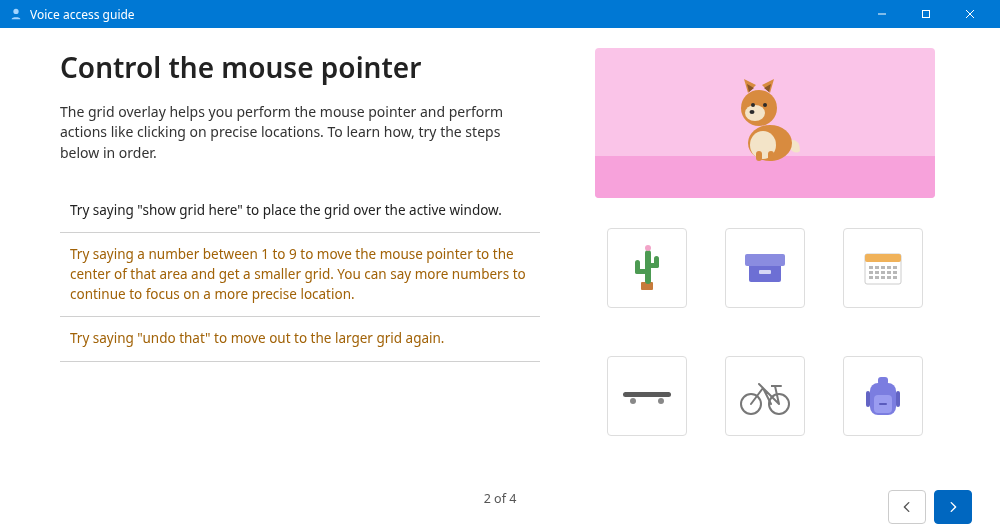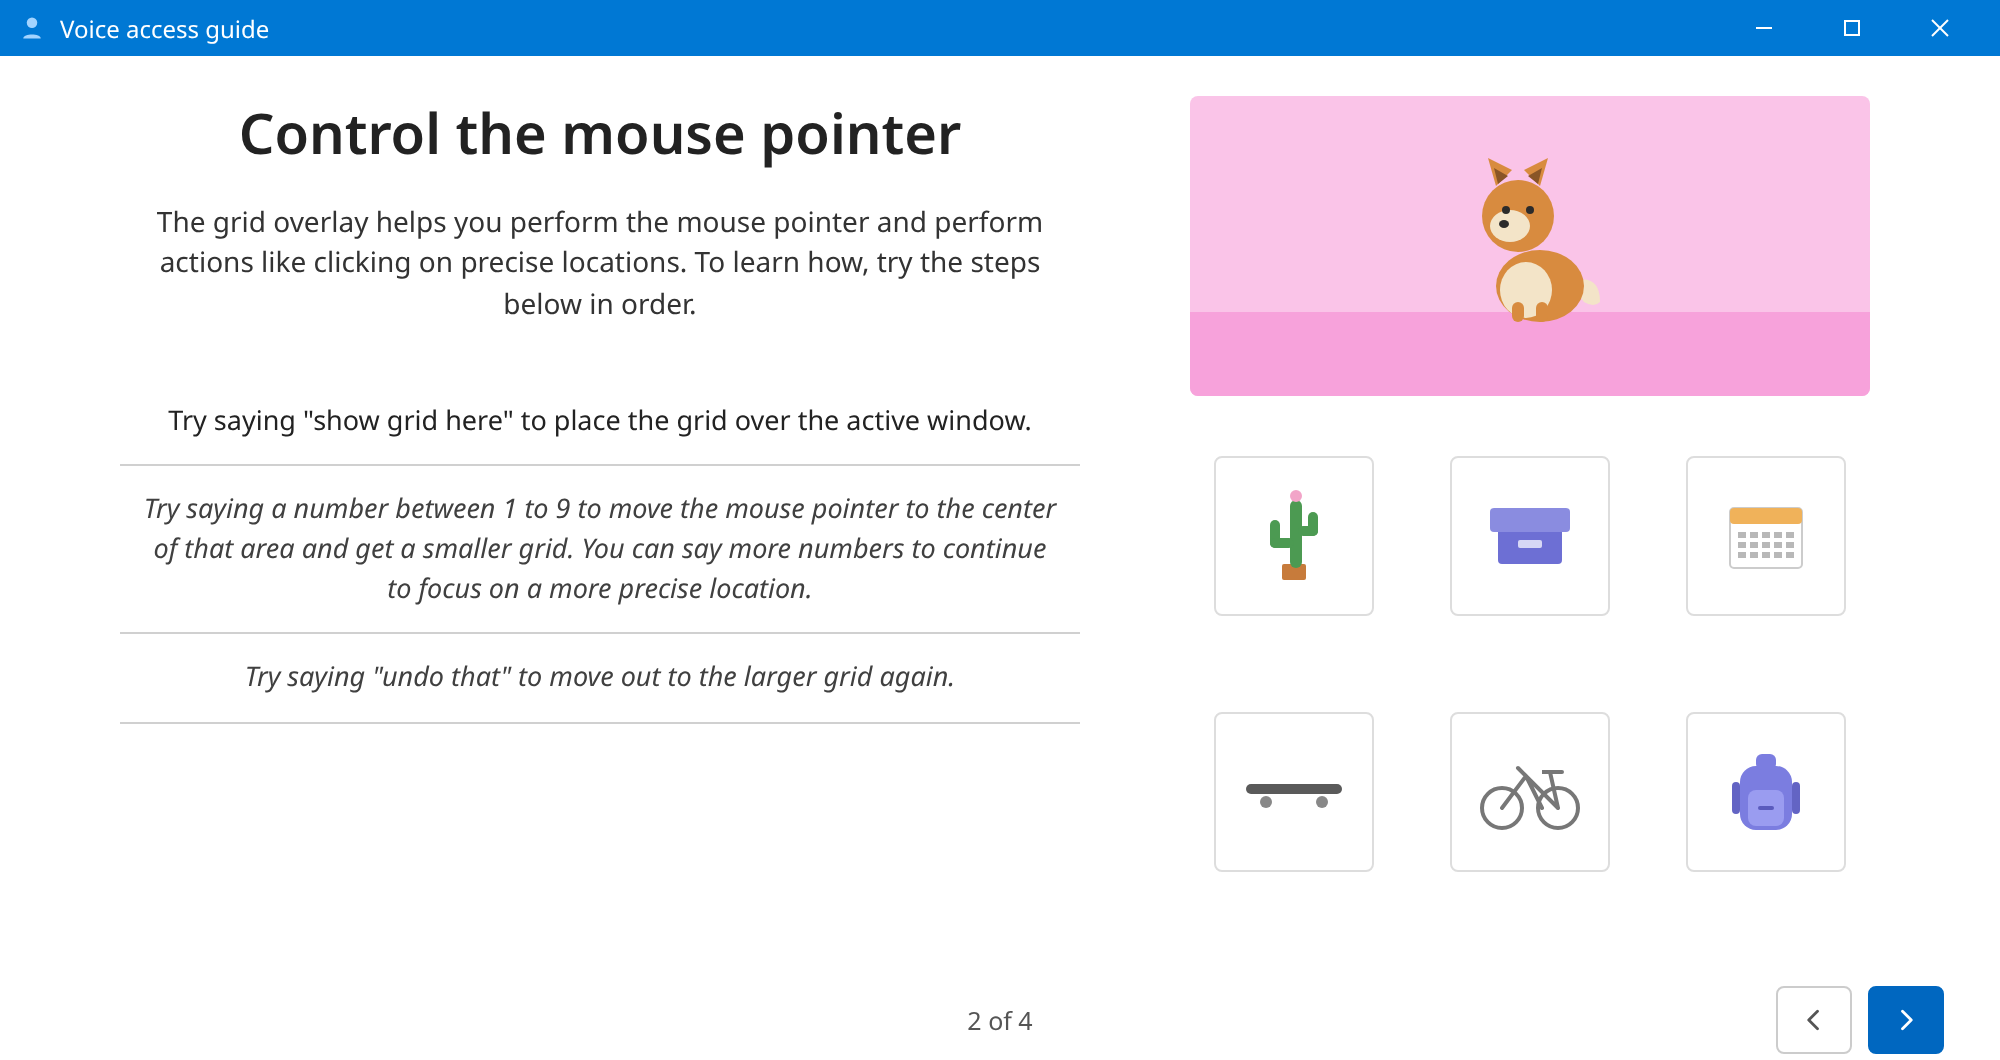--- a/index.html
+++ b/index.html
@@ -7,42 +7,42 @@
 
   
   .titlebar { height: 28px; background: #0078d4; color: #fff; display: flex; align-items: center; padding: 0 8px; font-size: 12px; }
   .titlebar .icon { width: 16px; height: 16px; margin-right: 6px; display: flex; align-items: center; justify-content: center; }
   .titlebar .title { flex: 0 0 auto; }
   .titlebar .spacer { flex: 1 1 auto; }
   .titlebar .wbtn { width: 44px; height: 28px; display: flex; align-items: center; justify-content: center; }
 
   
   .content { display: flex; height: 462px; padding: 20px 40px 0 60px; }
-  .left { flex: 0 0 510px; padding-right: 30px; text-align: center; }
+  .left { flex: 0 0 510px; padding-right: 30px; }
   .right { flex: 1 1 auto; display: flex; flex-direction: column; }
 
   h1 { font-size: 28px; font-weight: 600; margin-bottom: 16px; }
   .intro { font-size: 14px; color: #333; line-height: 1.45; margin-bottom: 26px; max-width: 500px; }
 
   .steps { border-top: 0; }
   .step { padding: 12px 10px; border-bottom: 1px solid #d0d0d0; font-size: 13.5px; line-height: 1.45; }
   .step.active { color: #222; font-weight: 400; }
-  .step.inactive { color: #404040; font-style: italic; }
+  .step.inactive { color: #a16207; }
 
   
   .scene { width: 340px; height: 150px; background: #fac4e8; border-radius: 4px; position: relative; overflow: hidden; margin: 0 auto 30px auto; }
   .ground { position: absolute; bottom: 0; left: 0; right: 0; height: 42px; background: #f7a2db; }
   .dog { position: absolute; bottom: 30px; left: 50%; transform: translateX(-50%); }
 
   
   .props { display: grid; grid-template-columns: repeat(3, 80px); grid-auto-rows: 80px; gap: 48px 38px; justify-content: center; margin: 0 auto; }
   .prop { width: 80px; height: 80px; border: 1px solid #ddd; border-radius: 4px; background: #fff; display: flex; align-items: center; justify-content: center; }
 
   
-  .footer { height: 40px; display: flex; align-items: center; padding: 0 28px 0 0; position: relative; }
+  .footer { height: 40px; display: flex; align-items: flex-start; padding: 0 28px 0 0; position: relative; }
   .pager { position: absolute; left: 50%; transform: translateX(-50%); font-size: 12.5px; color: #555; }
   .footer .spacer { flex: 1; }
   .navbtn { width: 38px; height: 34px; border: 1px solid #ccc; border-radius: 4px; background: #fff; display: flex; align-items: center; justify-content: center; margin-left: 8px; }
   .navbtn.primary { background: #0067c0; border-color: #0067c0; color: #fff; }
   .navbtn svg { width: 14px; height: 14px; }
 </style>
 </head>
 <body>
 
 <div class="titlebar">

